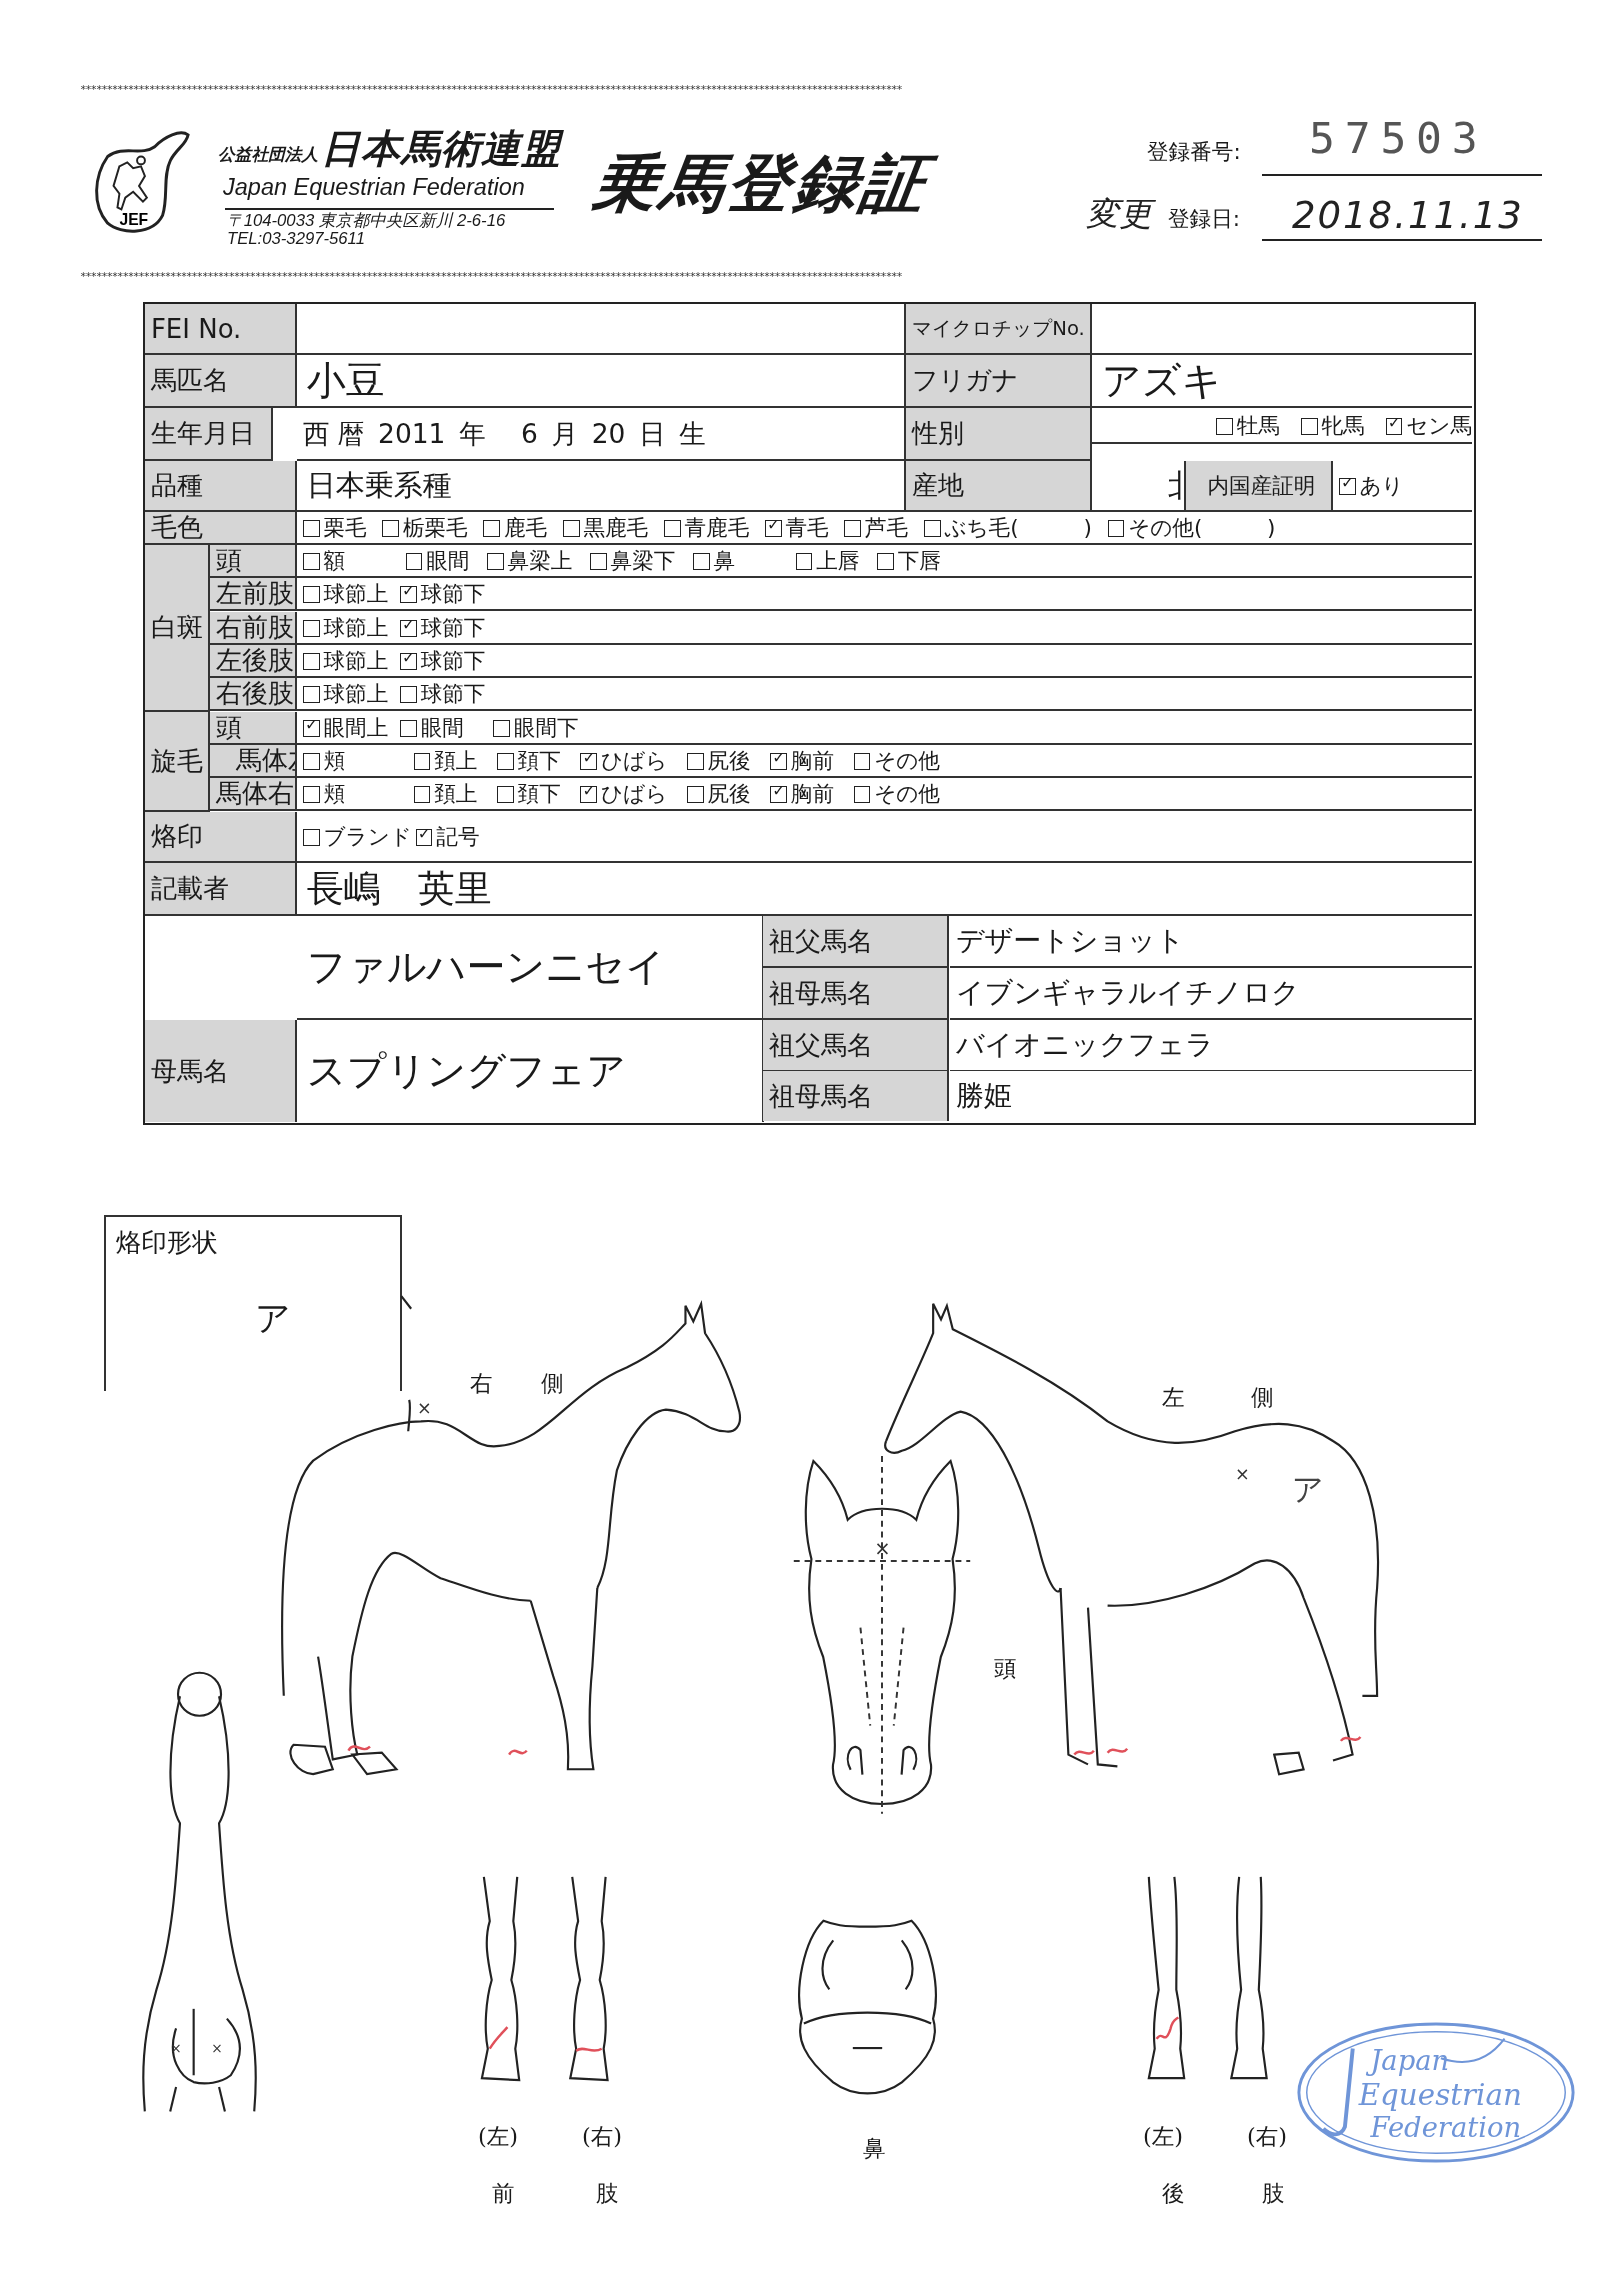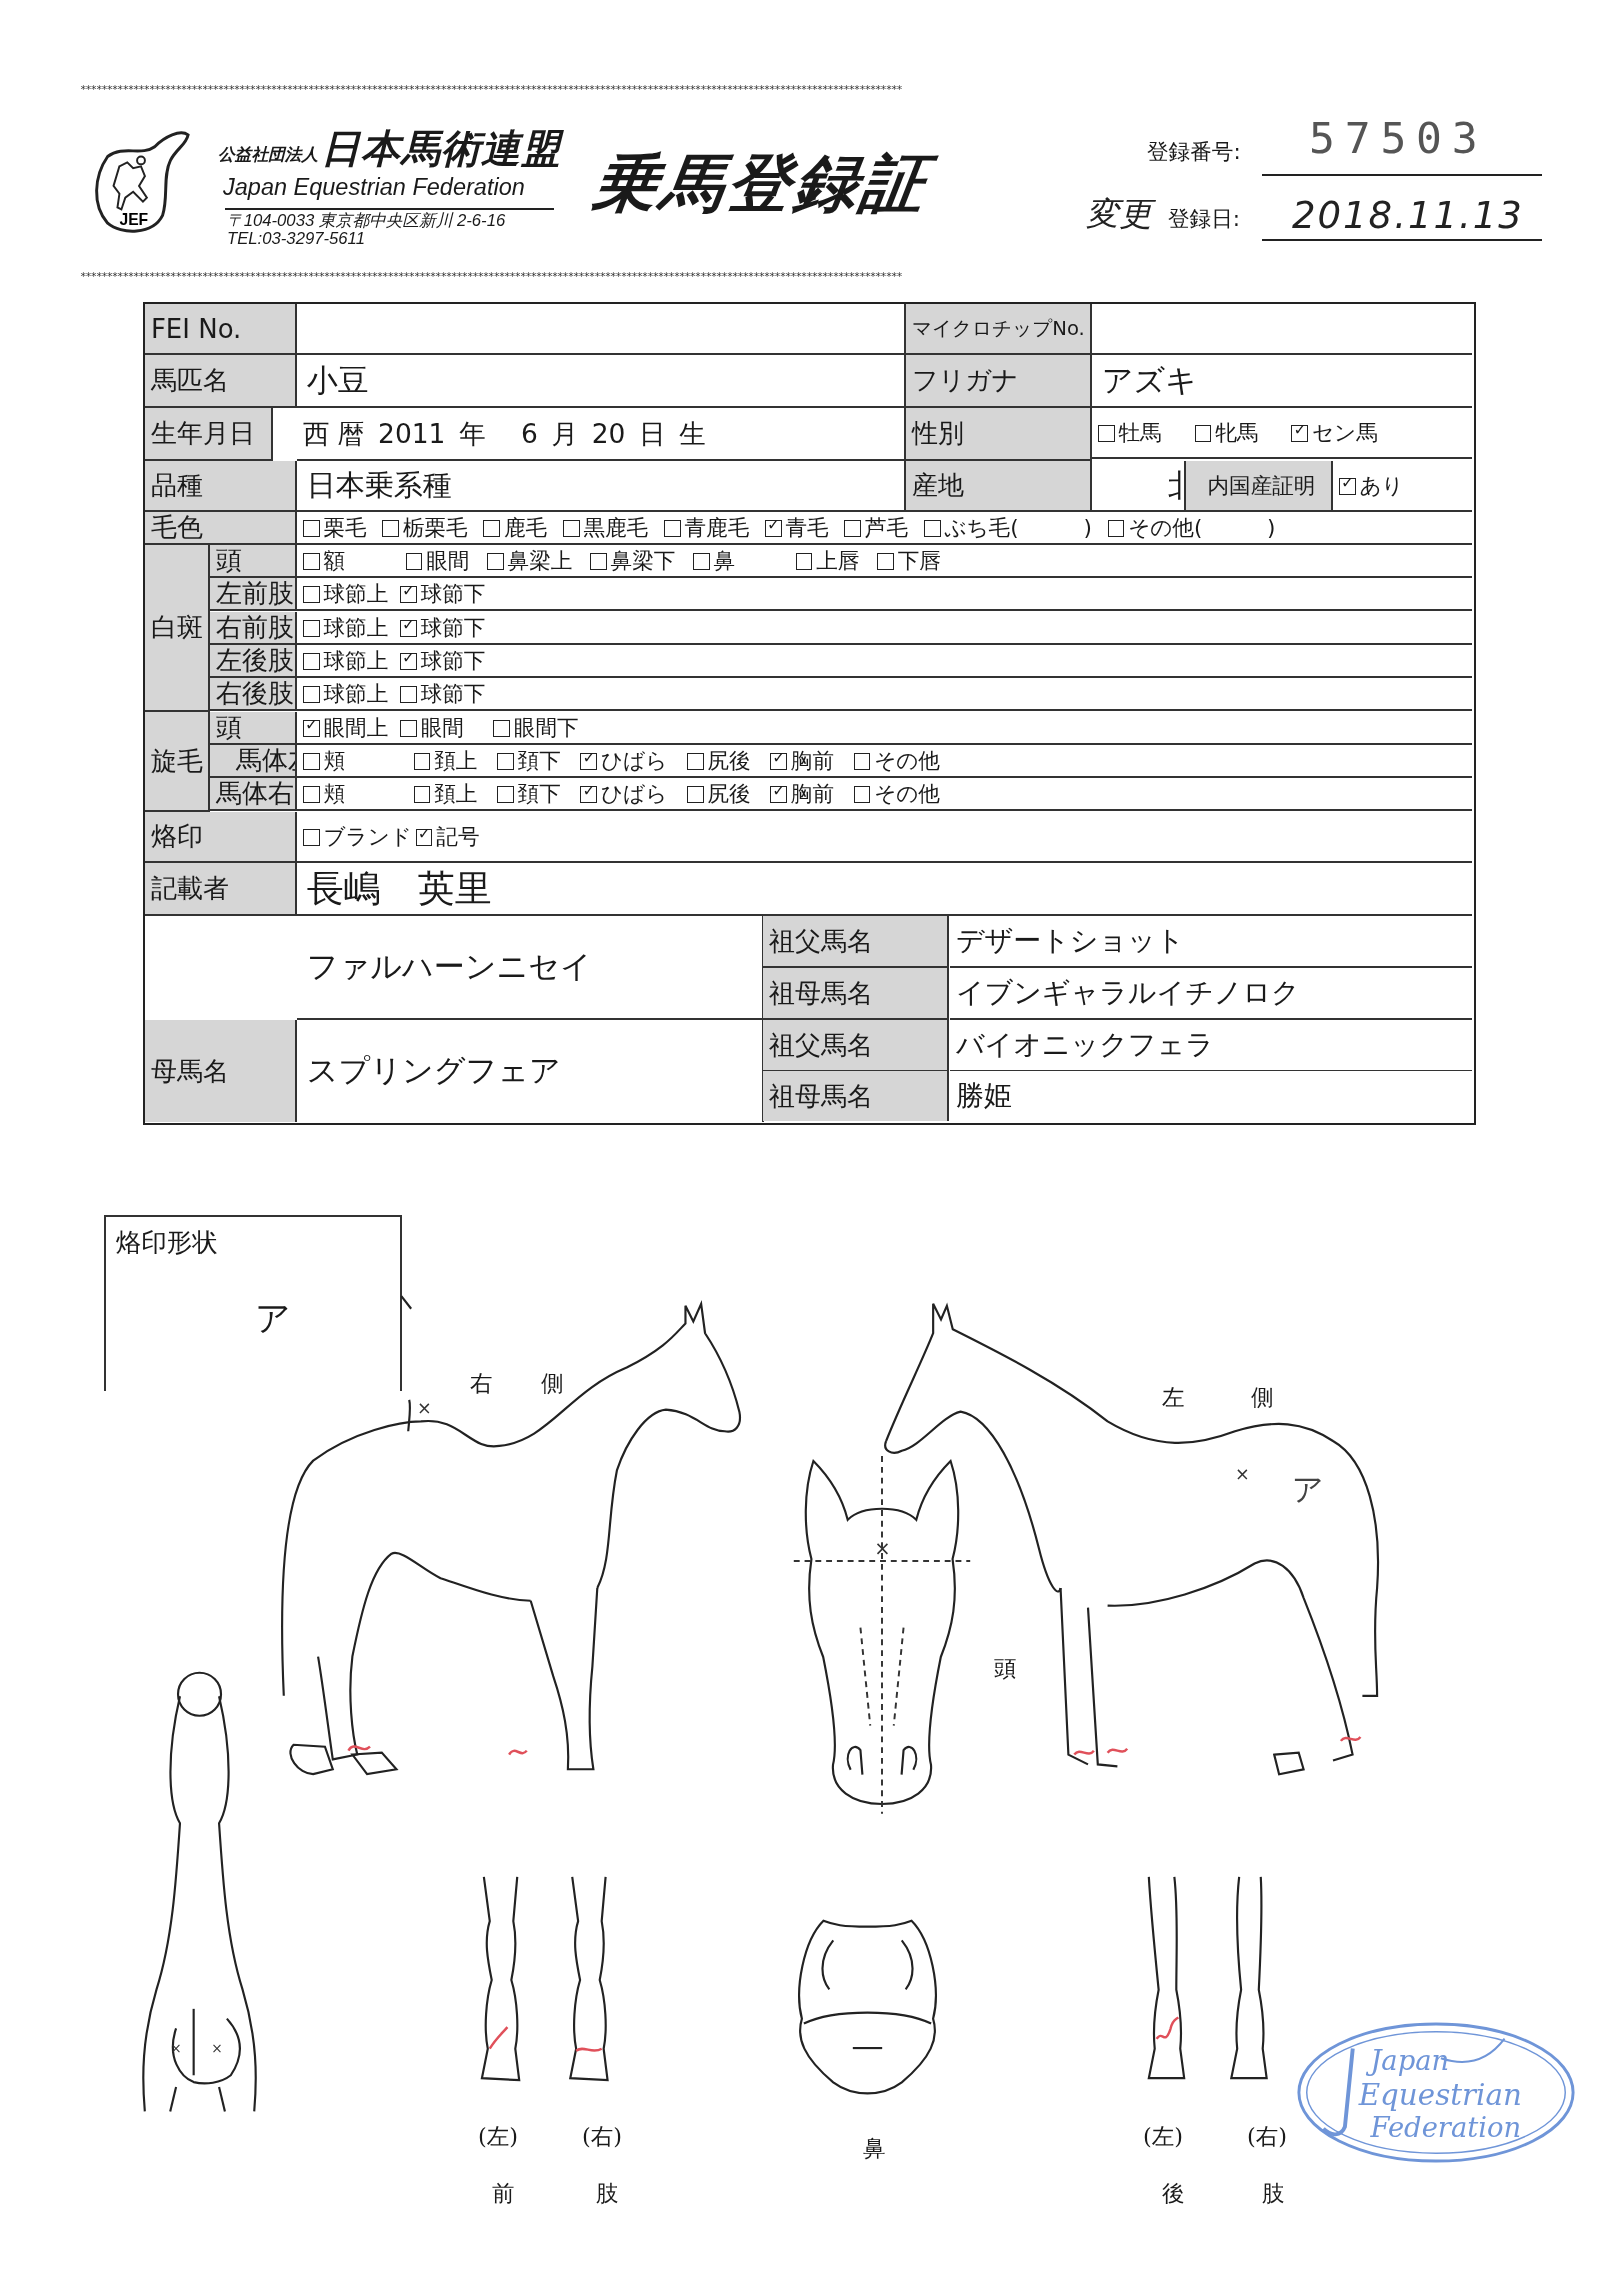--- a/index.html
+++ b/index.html
@@ -22,21 +22,21 @@
   .reg-line { position: absolute; height: 2px; background: #222; width: 280px; left: 1262px; }
   .reg-no { position: absolute; left: 1309px; top: 113px; font-size: 43px; color: #555; letter-spacing: 9.8px; font-family: "DejaVu Sans Mono", monospace; }
   .reg-date { position: absolute; left: 1292px; top: 194px; font-size: 37px; font-style: italic; letter-spacing: 2px; font-family: "DejaVu Sans", sans-serif; color: #222; }
   .henko { position: absolute; left: 1086px; top: 192px; font-size: 33px; font-style: italic; color: #222; font-family: "DejaVu Serif", serif; }
 
   
   .tbl { position: absolute; left: 143px; top: 302px; width: 1333px; border: 2.9px solid #222; }
   .cell { position: absolute; border-right: 2px solid #333; border-bottom: 2px solid #333; display: flex; align-items: center; padding-left: 5.9px; white-space: nowrap; overflow: hidden; }
   .lbl { background: #d6d6d6; font-size: 26px; }
   .val { background: #fff; font-size: 23.5px; }
-  .val-lg { font-size: 31px; padding-left: 9.8px; }
+  .val-lg { font-size: 39px; padding-left: 9.8px; }
   .cb { display: inline-block; font-size: 21.6px; }
   .cb .box { display: inline-block; width: 16.7px; height: 16.7px; border: 1.5px solid #222; margin-right: 3.9px; position: relative; top: 2px; }
   .cb .box.on::after { content: "✓"; position: absolute; left: 1px; top: -5.9px; font-size: 15.7px; }
 
   
   .brand-box { position: absolute; left: 104px; top: 1215px; width: 298px; height: 176px; border: 2.9px solid #333; border-bottom: none; }
   .brand-box-lbl { position: absolute; left: 9.8px; top: 7.8px; font-size: 25.5px; }
   .brand-box-val { position: absolute; left: 149px; top: 78px; font-size: 35px; font-family: "DejaVu Serif", serif; }
 
   .diag-lbl { position: absolute; font-size: 22.5px; font-family: "DejaVu Serif", serif; }
@@ -95,21 +95,21 @@
     <span>西 暦</span>
     <span>2011</span>
     <span style="margin-right:21.6px;">年</span>
     <span>6</span>
       <span>月</span>
     <span>20</span>
       <span>日</span>
     <span>生</span>
   </div>
   <div class="cell lbl" style="left:761px;top:104px;width:186px;height:53px;">性別</div>
-  <div class="cell val" style="left:947px;top:104px;width:380px;height:51px;border-right:none;gap:33px;">
+  <div class="cell val" style="left:947px;top:104px;width:380px;height:36px;border-right:none;gap:21px;justify-content:flex-end;">
     <span class="cb"><span class="box"></span><span>牡馬</span></span>
     <span class="cb"><span class="box"></span><span>牝馬</span></span>
     <span class="cb"><span class="box on"></span><span>セン馬</span></span>
   </div>
 
   <div class="cell lbl" style="left:0;top:157px;width:152px;height:51px;">品種</div>
   <div class="cell val val-lg" style="left:152px;top:157px;width:609px;height:51px;font-size:29px;">日本乗系種</div>
   <div class="cell lbl" style="left:761px;top:157px;width:186px;height:51px;">産地</div>
   <div class="cell val" style="left:947px;top:157px;width:241px;height:51px;font-size:31px;justify-content:center;">北海道</div>
   <div class="cell lbl" style="left:1039px;top:157px;width:149px;height:51px;justify-content:center;font-size:21.6px;border-left:2px solid #333;">内国産証明</div>

